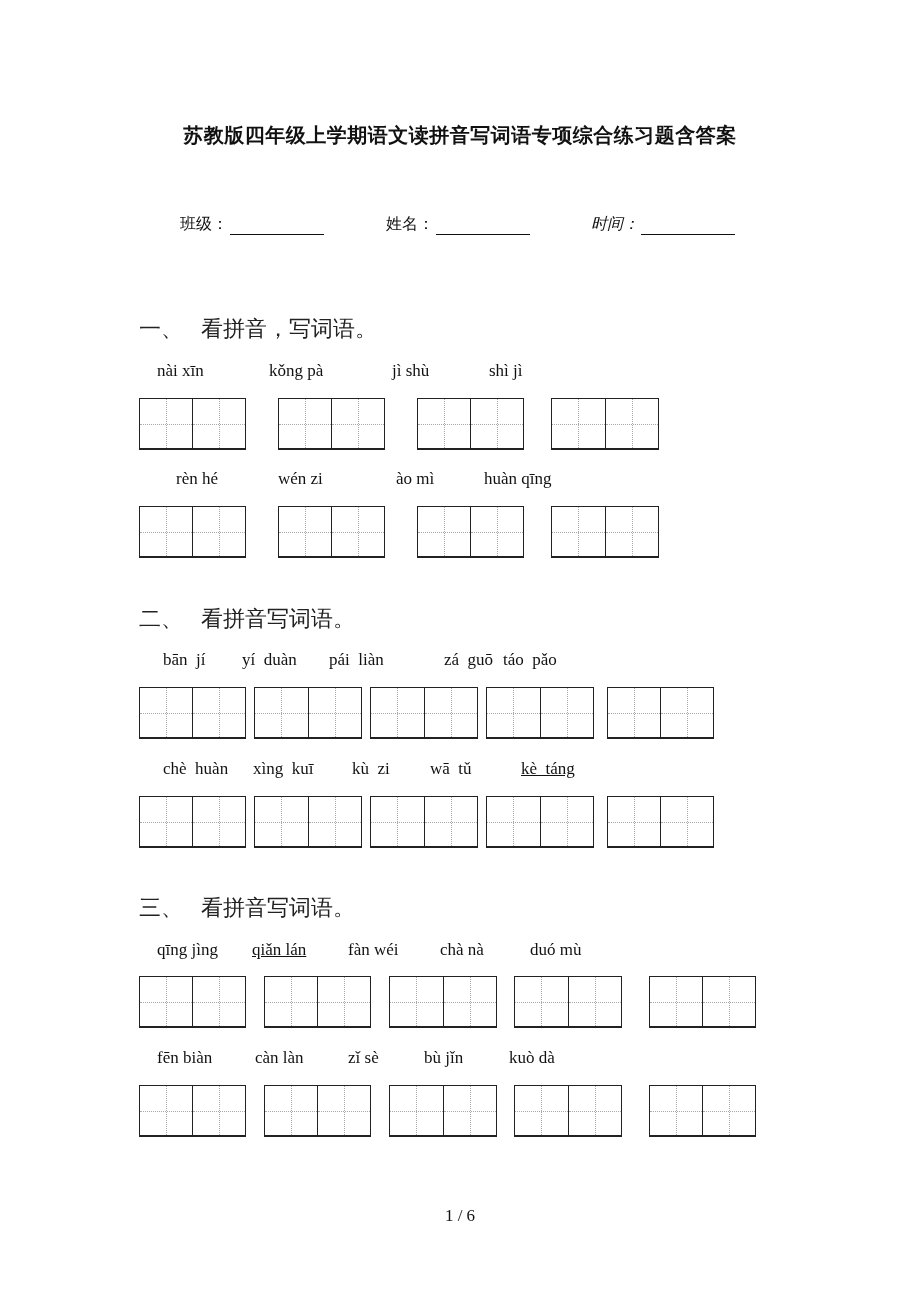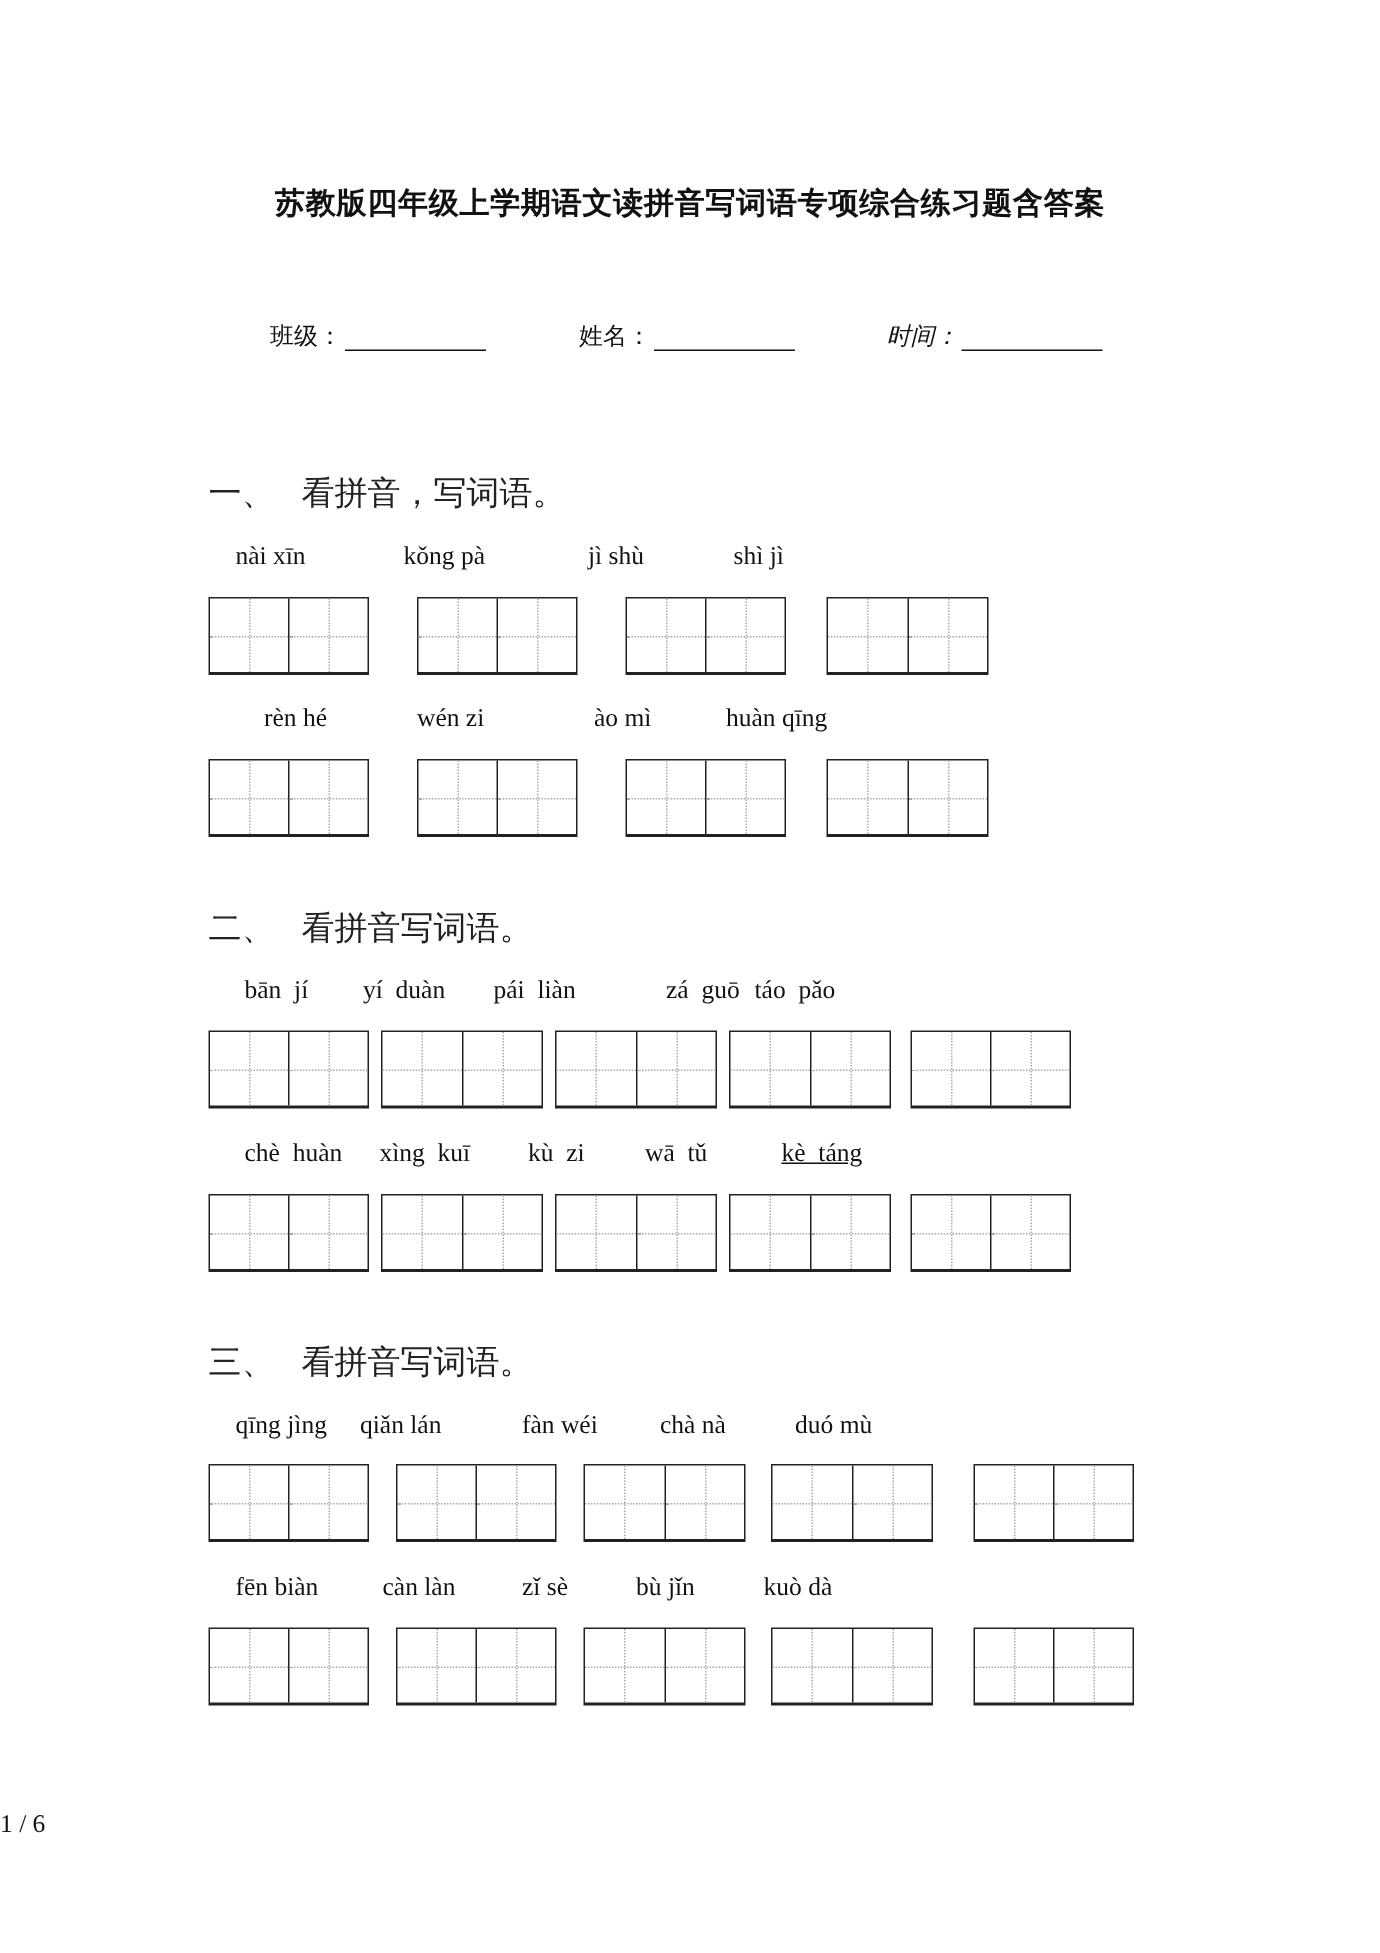--- a/index.html
+++ b/index.html
@@ -7,21 +7,21 @@
     width: 920px; height: 1302px; position: relative; overflow: hidden;
     font-family: "DejaVu Serif", "Liberation Serif", serif;
     color: #111;
   }
   .title {
     position: absolute; left: 0; top: 122px; width: 920px;
     text-align: center; font-size: 20px; font-weight: bold;
     font-family: "DejaVu Sans", sans-serif; letter-spacing: 0.5px;
   }
   .info-row { position: absolute; top: 214px; left: 0; width: 920px; font-family: "DejaVu Sans", sans-serif; font-size: 16px; }
-  .info-item { position: absolute; display: flex; align-items: center; }
+  .info-item { position: absolute; display: flex; align-items: flex-end; }
   .info-line { display: inline-block; width: 94px; border-bottom: 1px solid #111; height: 18px; margin-left: 2px; }
   .section-heading {
     position: absolute; left: 139px; font-size: 22px;
     font-family: "DejaVu Sans", sans-serif; font-weight: normal; color: #222;
   }
   .section-heading .num { display: inline-block; width: 62px; }
   .pinyin {
     position: absolute; font-family: "Liberation Serif", serif; font-size: 17px; white-space: pre;
   }
   .box {
@@ -34,21 +34,21 @@
   .cell + .cell { border-left: 1.5px solid #222; }
   .cell::before {
     content: ""; position: absolute; left: 50%; top: 0; bottom: 0;
     border-left: 1px dotted #aaa;
   }
   .cell::after {
     content: ""; position: absolute; top: 50%; left: 0; right: 0;
     border-top: 1px dotted #aaa;
   }
   .footer {
-    position: absolute; top: 1206px; left: 0; width: 920px; 
+    position: absolute; top: 1206px; left: 0; width: 920px; text-align: center;
     font-family: "Liberation Serif", serif; font-size: 17px;
   }
 </style>
 </head>
 <body>
 
 <div class="title">苏教版四年级上学期语文读拼音写词语专项综合练习题含答案</div>
 
 <div class="info-row">
   <div class="info-item" style="left:180px;">
@@ -162,21 +162,21 @@
   </div>
 <div class="box" style="left:607px;top:796px;width:107px;">
     <div class="cell"></div>
     <div class="cell"></div>
   </div>
 
 <div class="section-heading" style="top:893px;">
   <span class="num">三、</span><span>看拼音写词语。</span>
 </div>
 <span class="pinyin" style="left:157px;top:940px;">qīng jìng</span>
-<span class="pinyin" style="left:240px;top:940px;">qiǎn lán</span>
+<span class="pinyin" style="left:252px;top:940px;text-decoration:underline;">qiǎn lán</span>
 <span class="pinyin" style="left:348px;top:940px;">fàn wéi</span>
 <span class="pinyin" style="left:440px;top:940px;">chà nà</span>
 <span class="pinyin" style="left:530px;top:940px;">duó mù</span>
 <div class="box" style="left:139px;top:976px;width:107px;">
     <div class="cell"></div>
     <div class="cell"></div>
   </div>
 <div class="box" style="left:264px;top:976px;width:107px;">
     <div class="cell"></div>
     <div class="cell"></div>

